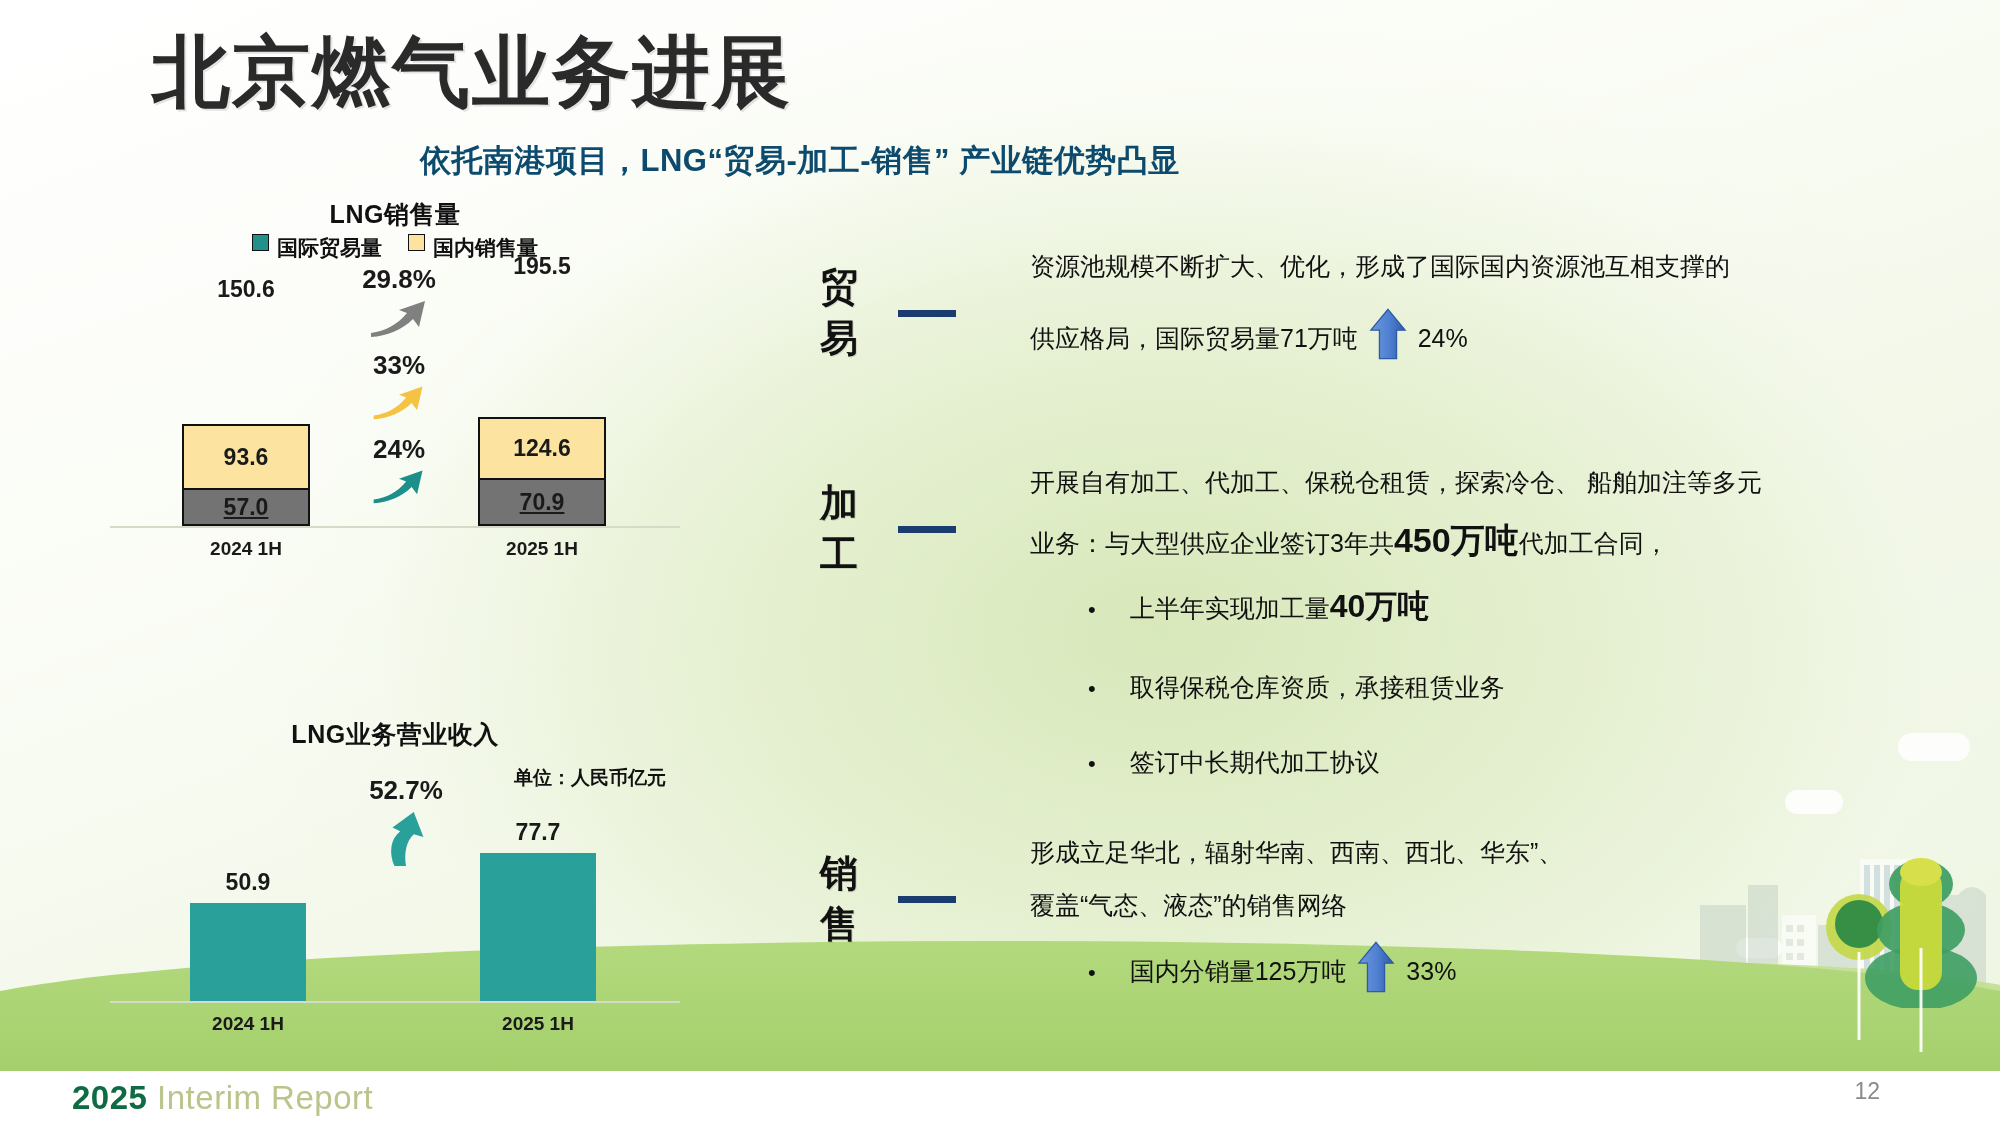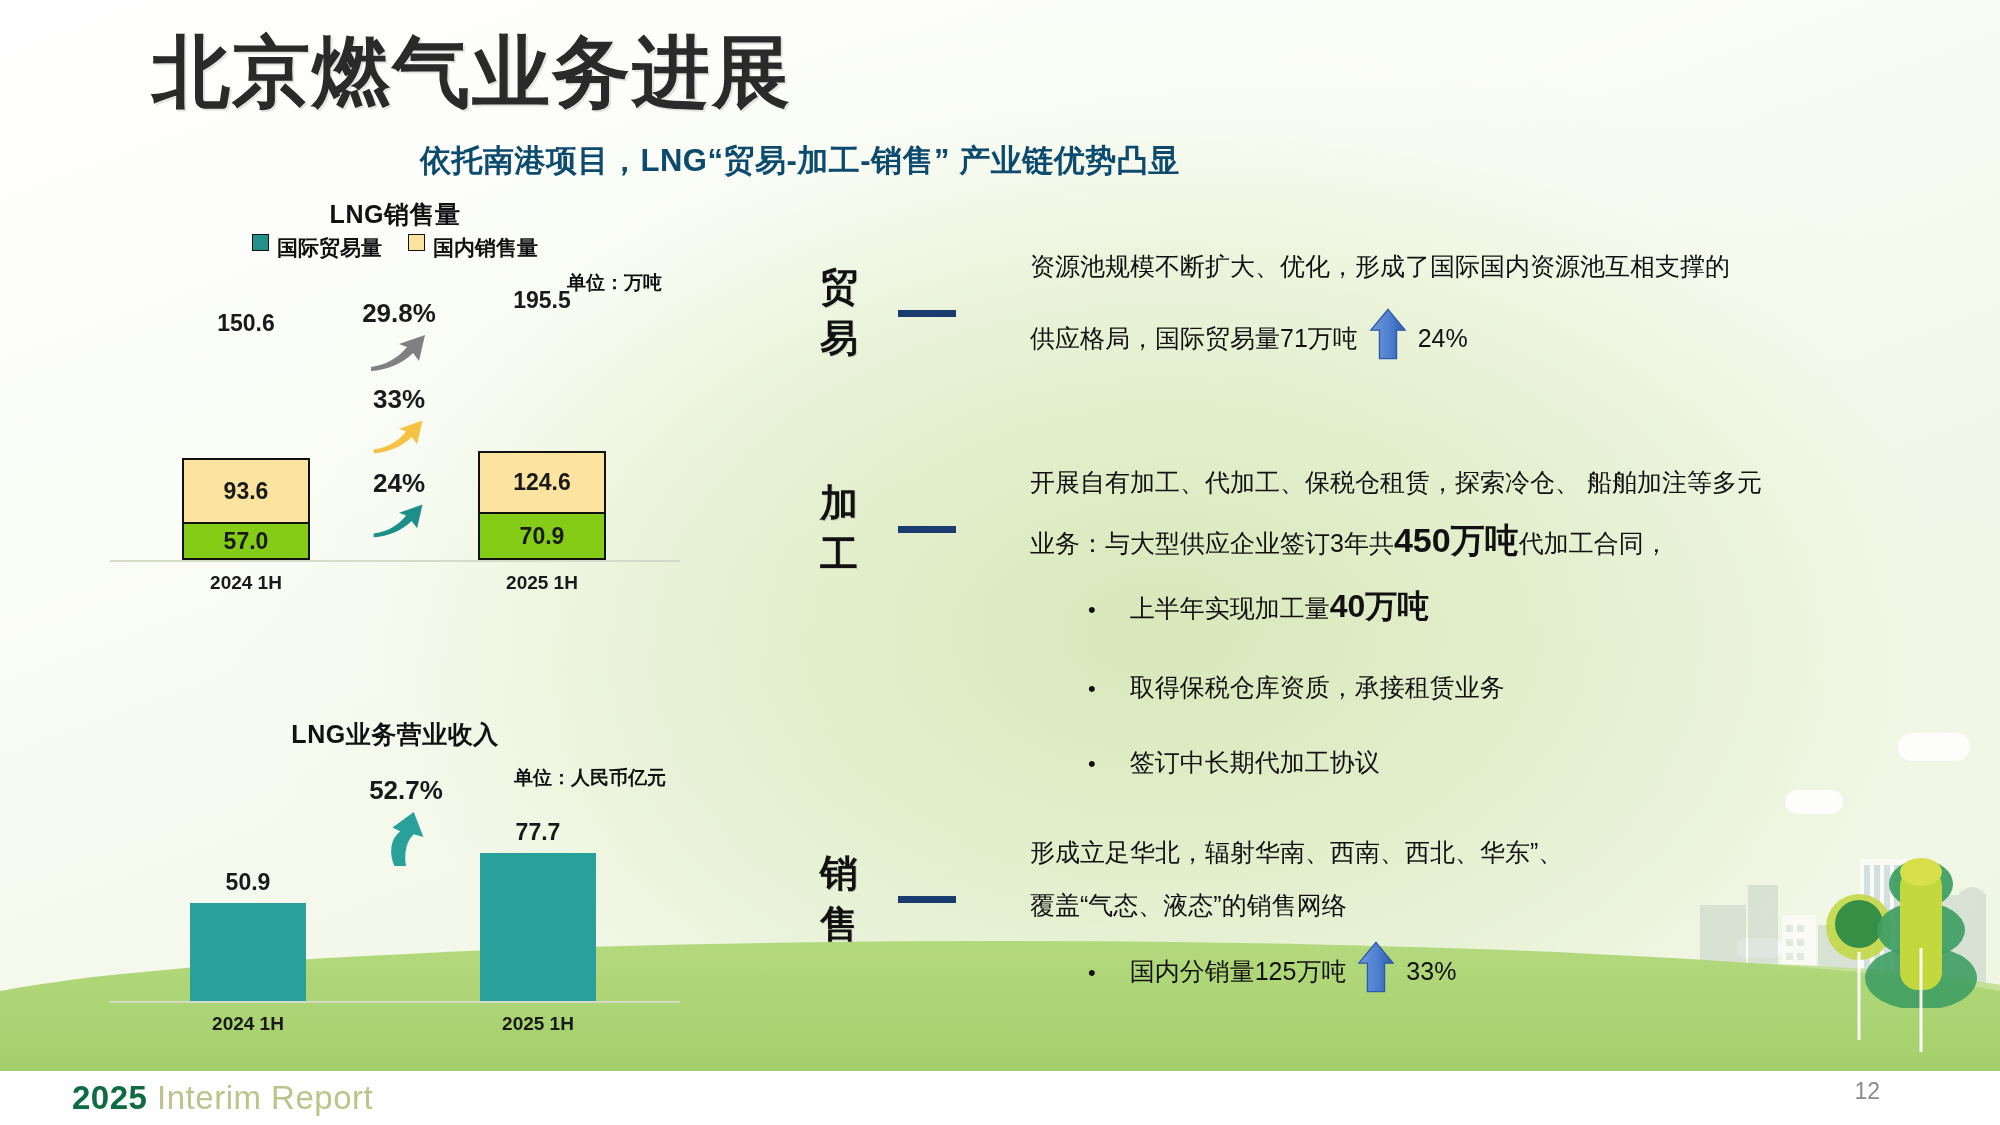--- a/index.html
+++ b/index.html
@@ -78,21 +78,21 @@
   .axis-line {
     position: absolute; left: 0; right: 0; bottom: 0; height: 2px;
     background: #d4dcc9;
   }
   .bar-col { position: absolute; bottom: 2px; }
   .seg {
     width: 100%; border: 2px solid #111;
     display: flex; align-items: center; justify-content: center;
     font-size: 23px; font-weight: 700; color: #1a1a1a;
   }
-  .seg.teal { background: #84cc16; }
+  .seg.teal { background: #737373; text-decoration: underline; }
   .seg.yellow { background: #fce4a0; border-bottom: none; }
   .seg.solo { background: #2aa09a; border: none; }
   .bar-total {
     position: absolute; width: 100%; text-align: center;
     font-size: 23px; font-weight: 700; color: #1a1a1a;
   }
   .cat-label {
     position: absolute; width: 100%; text-align: center;
     font-size: 19px; font-weight: 700; color: #1a1a1a;
   }
@@ -214,21 +214,20 @@
     <div class="legend">
       <div class="li">
         <span class="swatch" style="background:#22918c;"></span>
         <span>国际贸易量</span>
       </div>
       <div class="li">
         <span class="swatch" style="background:#fce4a0;"></span>
         <span>国内销售量</span>
       </div>
     </div>
-    <div class="unit" style="margin-top:8px; padding-right:18px;">单位：万吨</div>
 
     <div class="plot" style="height:230px; margin-top:36px;">
       <div class="axis-line"></div>
 
       <div class="bar-col" style="left:72px; width:128px;">
         <div class="bar-total" style="top:-148px;">150.6</div>
         <div class="seg yellow" style="height:64px;">93.6</div>
         <div class="seg teal" style="height:38px;">57.0</div>
       </div>
       <div class="cat-label" style="left:72px; width:128px; bottom:-32px;">2024 1H</div>

